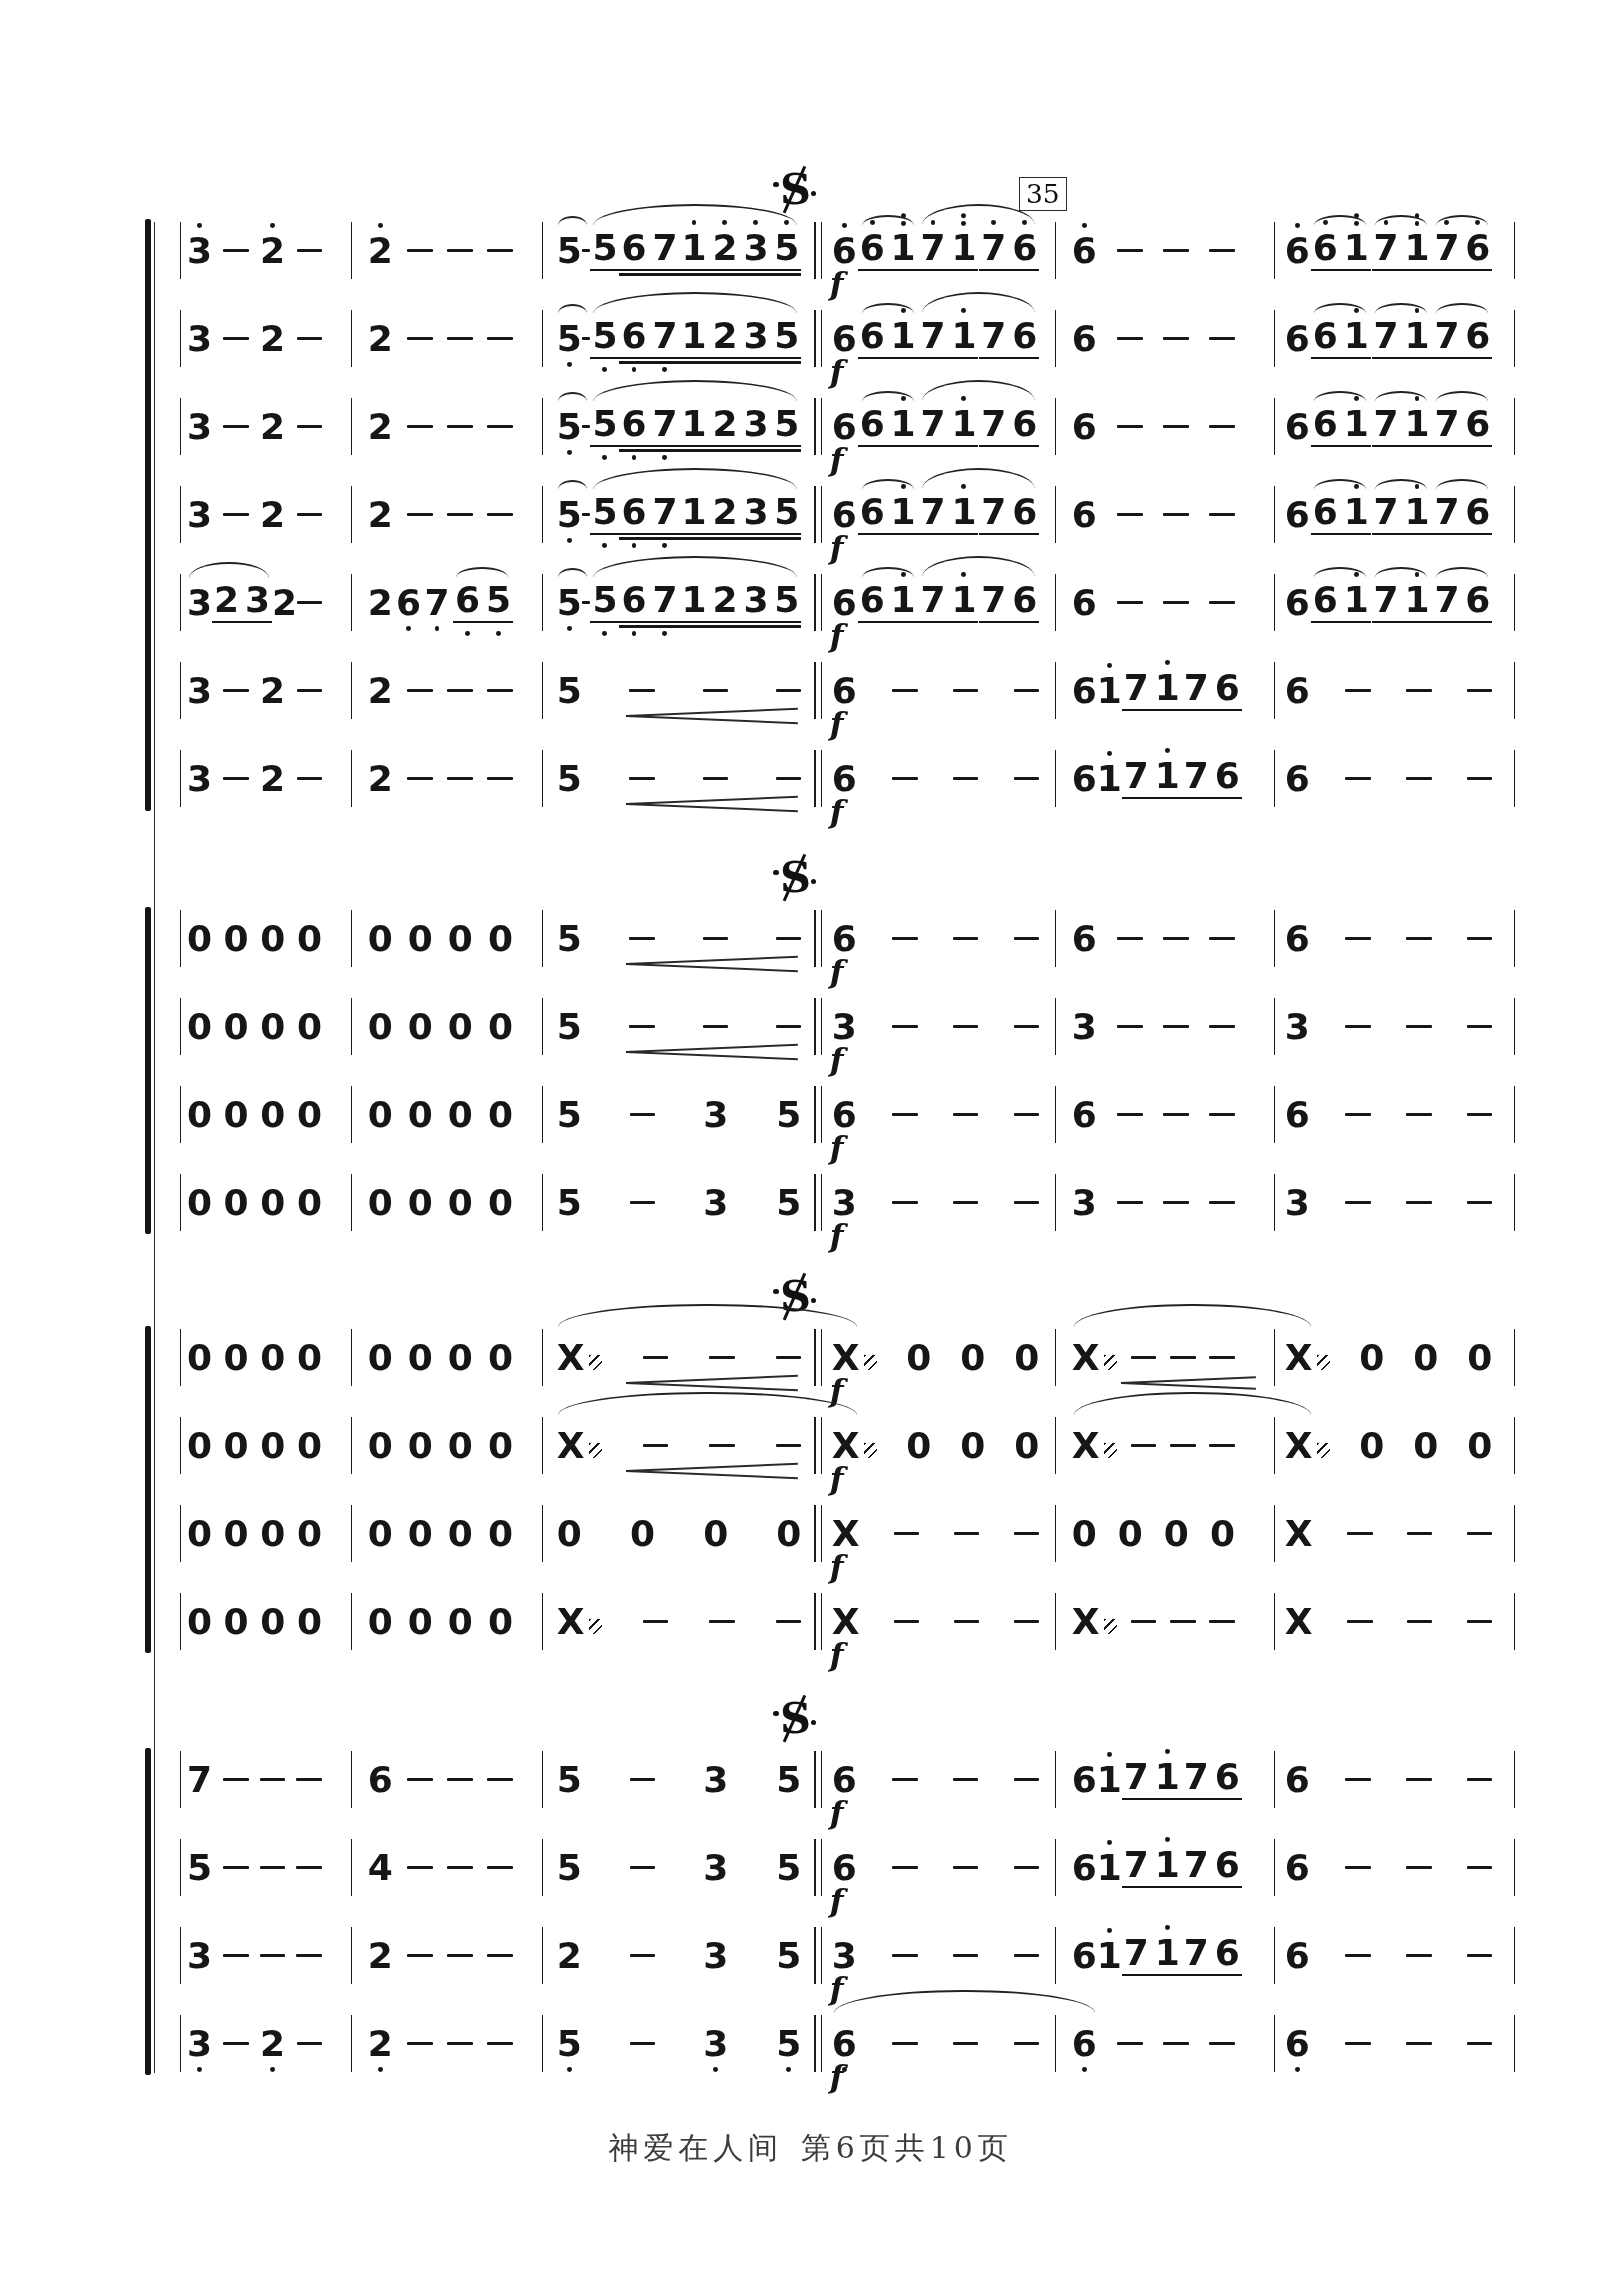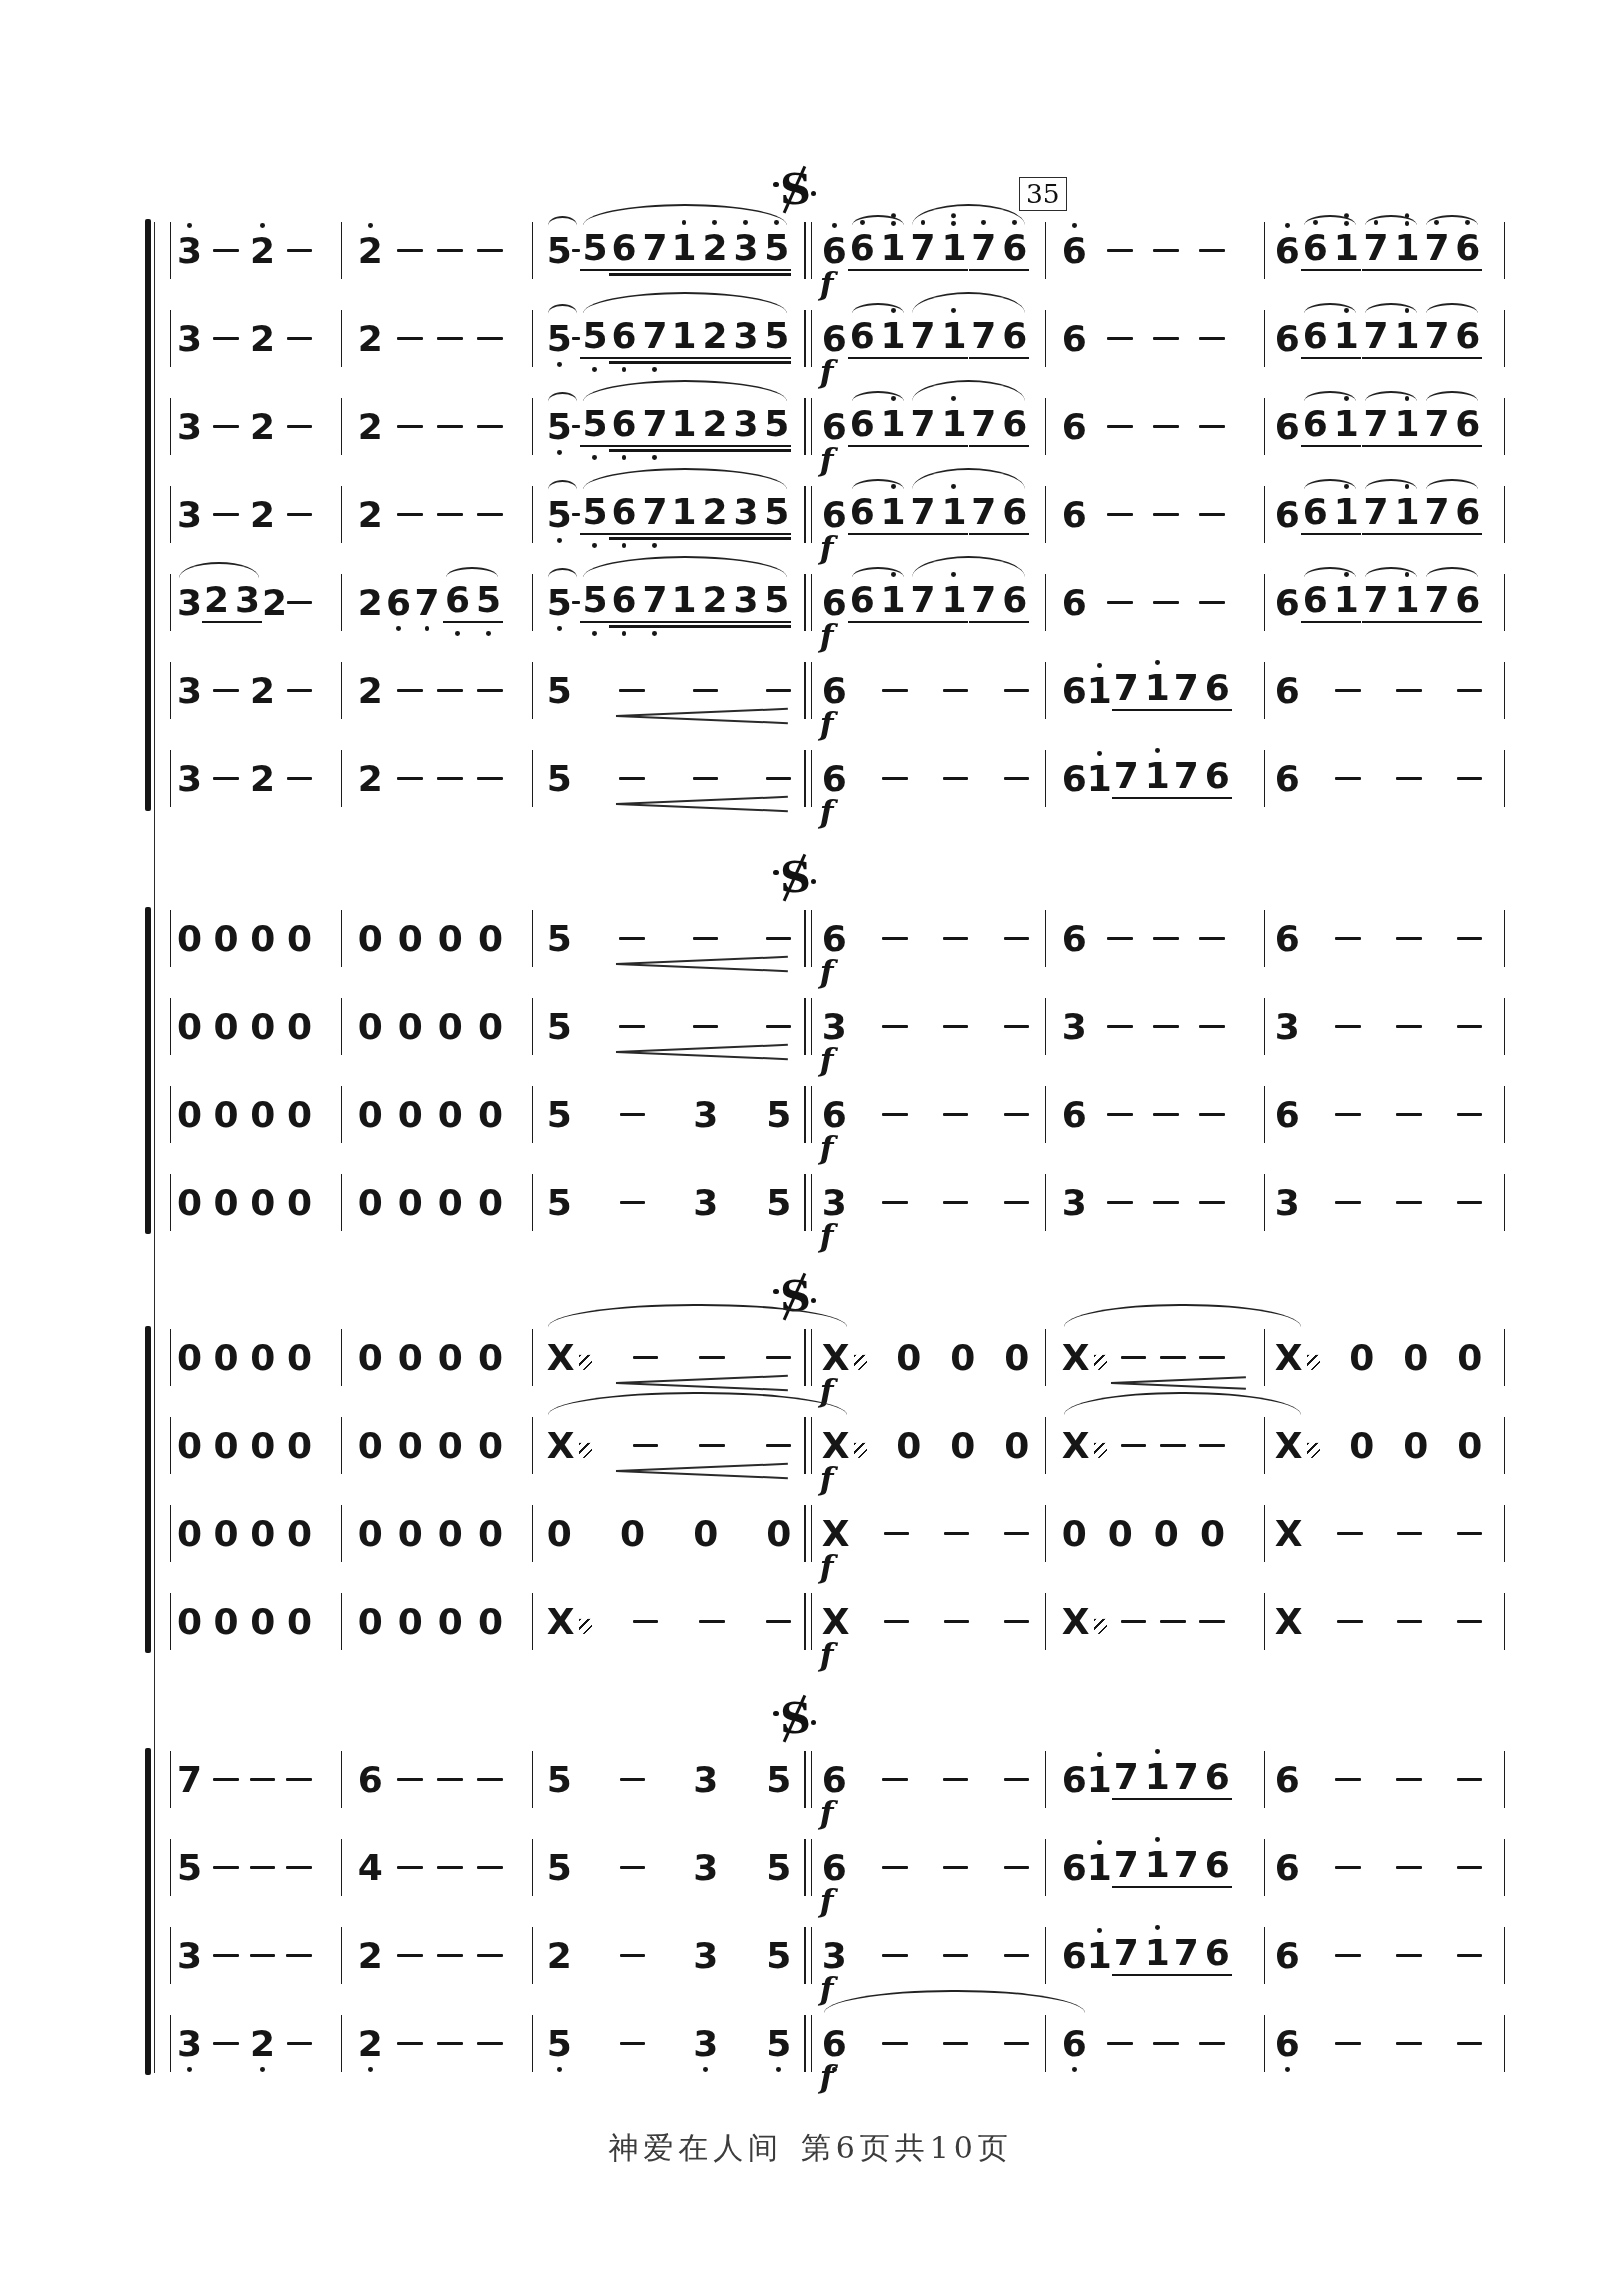--- a/index.html
+++ b/index.html
@@ -10,21 +10,21 @@
             padding-left:69px; text-align:center;
             font:500 41px/1.25 "DejaVu Sans",sans-serif; }
 
   .footer { position:absolute; top:2127px; left:0; width:100%; text-align:center;
             font:400 30px/1.4 "DejaVu Serif",serif; color:#3c3c3c; letter-spacing:4.9px; }
   .footer .pg { margin-left:18px; }
 
   .score { position:absolute; left:145px; top:0; width:1392px; }
   .score .leftline { position:absolute; left:8.8px; width:1.6px; background:#2a2a2a; }
 
-  .sys { position:absolute; left:0; width:1357px; padding-left:25px; }
+  .sys { position:absolute; left:0; width:1357px; padding-left:35px; }
   .sys::before { content:""; position:absolute; left:0; top:-2.9px; bottom:-2.9px; width:5.9px;
                  background:#151515; border-radius:2px; }
 
   .row { position:relative; display:flex; height:57px; margin-bottom:31px; }
 
   .cell { box-sizing:border-box; position:relative; display:flex; align-items:center;
           justify-content:space-between; height:57px; border-right:1.7px solid #1c1c1c; }
   .c0 { width:172px; padding:0 29px 0 5.9px; border-left:1.7px solid #1c1c1c; }
   .c1 { width:191px; padding:0 29px 0 15.7px; }
   .c2 { width:279px; padding:0 19.6px 0 13.7px; }

